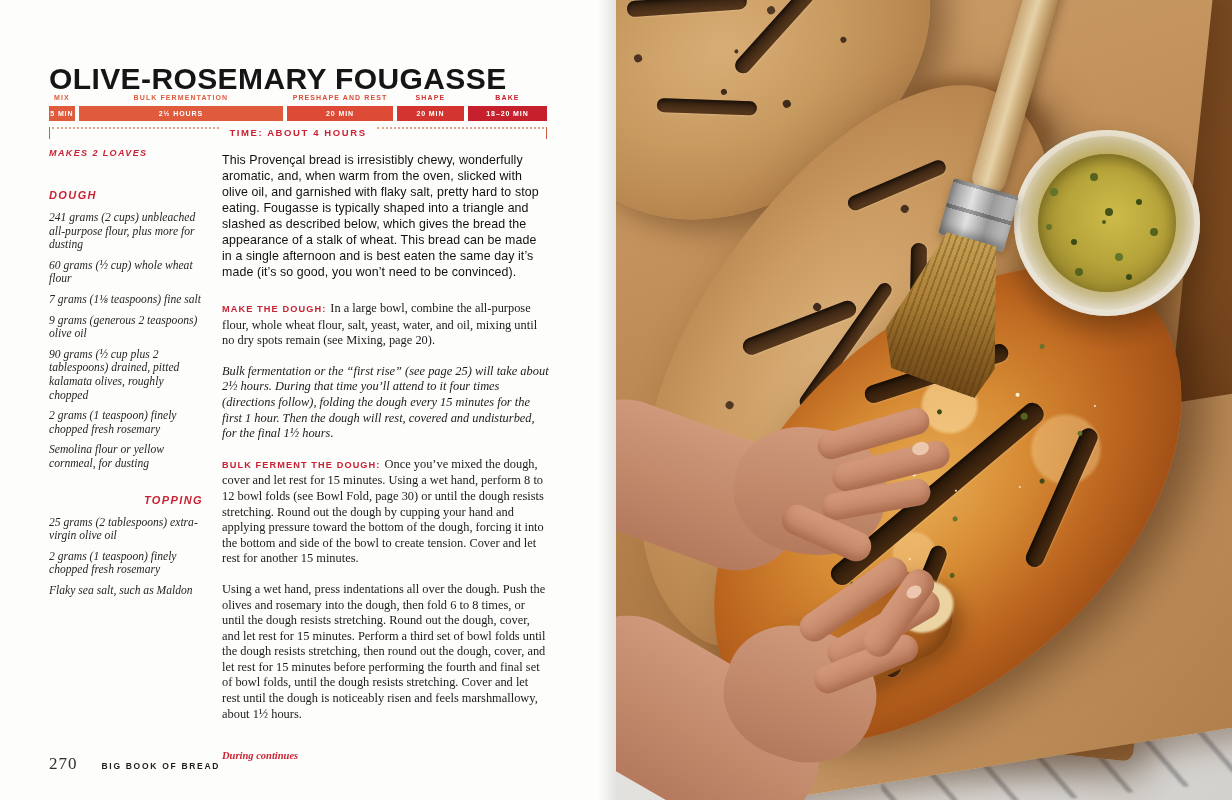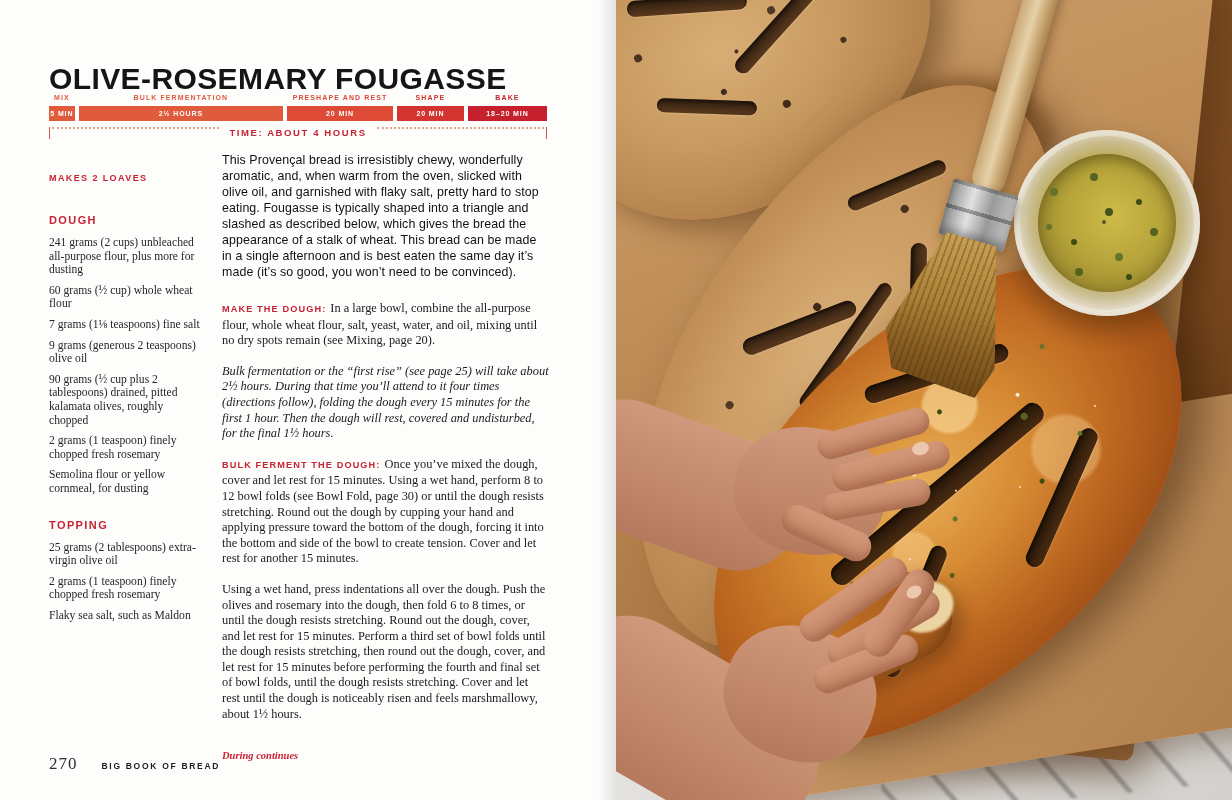--- a/index.html
+++ b/index.html
@@ -28,26 +28,26 @@
   .p4 .phase-label{color:#d43430;} .p4 .phase-bar{background:#d43430;}
   .p5 .phase-label{color:#c6202c;} .p5 .phase-bar{background:#c6202c;}
 
   .time-rule{position:absolute;left:49px;top:127px;width:498px;height:16px;display:flex;align-items:flex-start;}
   .tick{width:1px;height:12px;background:#cf5a44;}
   .dots{flex:1;height:0;border-top:2px dotted #e5a28c;margin:0 2px;}
   .time-label{font-family:"Liberation Sans",sans-serif;font-weight:700;font-size:9.5px;
       color:#c82333;letter-spacing:1.6px;padding:0 8px;white-space:nowrap;}
 
   
-  .ing-col{position:absolute;left:49px;top:173px;width:154px;}
+  .ing-col{position:absolute;left:49px;top:148px;width:154px;font-style:italic;}
   .eyebrow{font-family:"Liberation Sans",sans-serif;font-weight:700;font-size:9px;color:#c82333;
       letter-spacing:1.4px;margin:0 0 31px;}
   .ing-head{font-family:"Liberation Sans",sans-serif;font-weight:700;font-size:11px;color:#c82333;
       letter-spacing:1.4px;margin:0 0 10px;}
-  .ing-head.topping{margin-top:23px;}
+  .ing-head.topping{margin-top:23px;text-align:right;}
   .ing{font-size:11.6px;line-height:13.6px;color:#262626;margin:0 0 7px;}
 
   
   .main-col{position:absolute;left:222px;top:152px;width:327px;color:#1b1b1b;}
   .intro{font-family:"Liberation Sans",sans-serif;font-size:12.4px;line-height:16px;
       color:#111;margin:0 0 21px;letter-spacing:.1px;}
   .step,.para{font-size:12.4px;line-height:15.6px;margin:0 0 15px;}
   .para.last{margin-bottom:0;}
   .step-label{font-family:"Liberation Sans",sans-serif;font-weight:700;font-size:9.2px;
       letter-spacing:1.1px;color:#c82333;margin-right:4px;}

